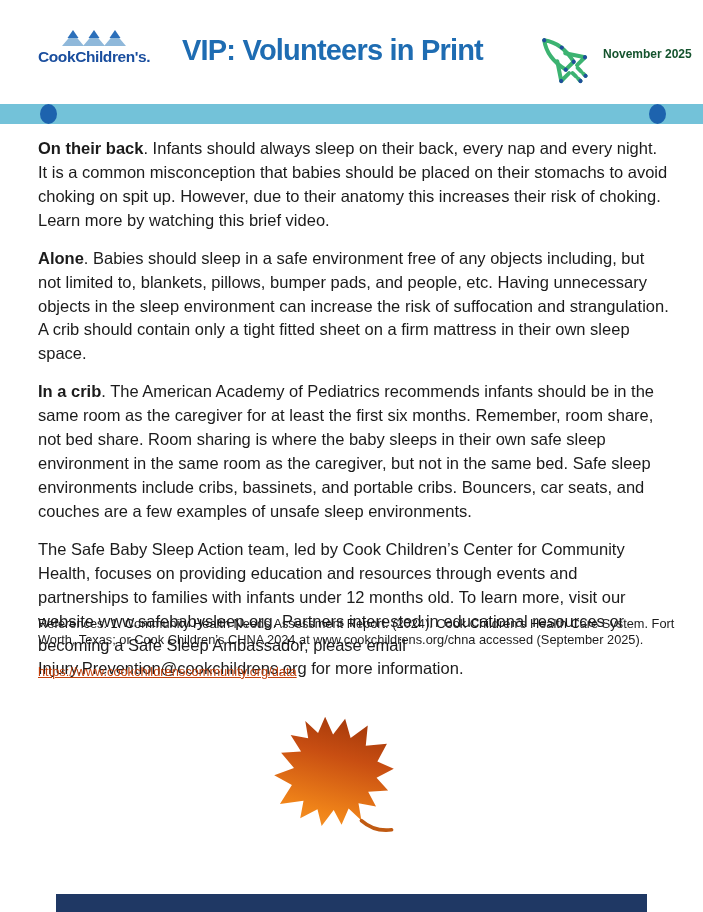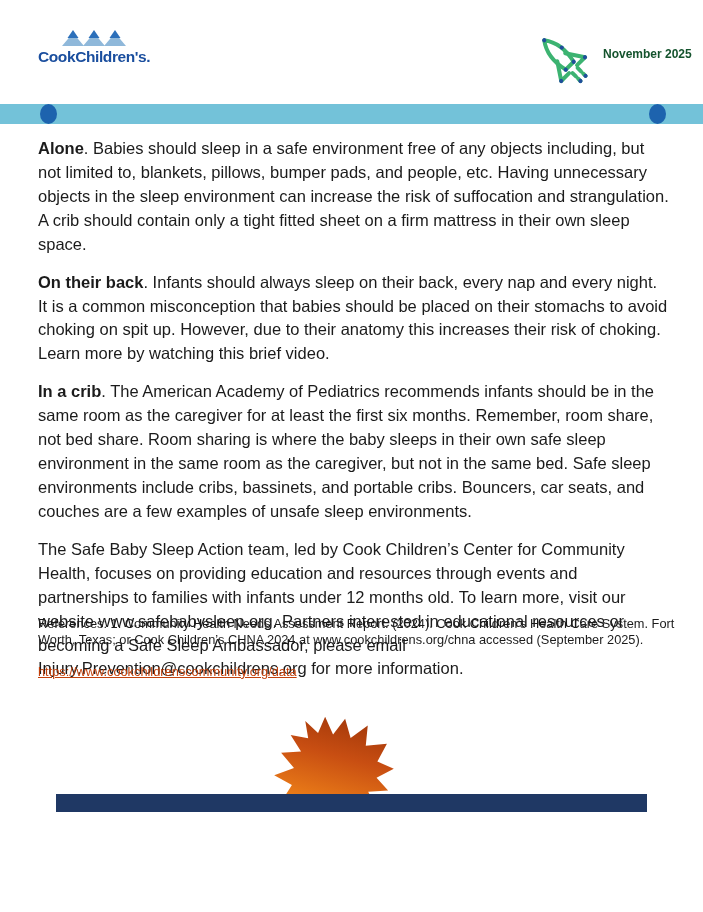--- a/index.html
+++ b/index.html
@@ -1,20 +1,20 @@
 <!DOCTYPE html>
 <html><head>
 <meta charset="utf-8">
 <style>
   * { box-sizing: border-box; margin: 0; padding: 0; }
   body { font-family: "Liberation Sans", sans-serif; background: #fff; }
   .page {
     position: relative;
     width: 703px;
-    height: 812px;
+    height: 912px;
     background: #ffffff;
     overflow: hidden;
     margin: 0;
   }
 
   
   .logo {
     position: absolute;
     left: 38px; top: 30px;
     width: 112px;
@@ -129,20 +129,21 @@
           <polygon points="21,16 32,3 43,16" fill="#8FB8DA"></polygon>
           <polygon points="32,0 26.5,8 37.5,8" fill="#2B6FBA"></polygon>
           <polygon points="42,16 53,3 64,16" fill="#8FB8DA"></polygon>
           <polygon points="53,0 47.5,8 58.5,8" fill="#2B6FBA"></polygon>
         </g>
       </svg>
       <div class="logo-text">CookChildren's.</div>
     </div>
 
     <div class="title-block">
+      <h1 class="page-title">VIP: Volunteers in Print</h1>
     </div>
 
     <div class="rocket">
       <svg width="80" height="80" viewBox="0 0 100 100">
         <g transform="rotate(-45 50 50)" fill="none" stroke="#3CB371" stroke-width="5" stroke-linejoin="round" stroke-linecap="round">
           <path d="M50 8 C59 20, 61 36, 57 53 L43 53 C39 36, 41 20, 50 8 Z"></path>
           <path d="M43 38 L29 59 L43 59"></path>
           <path d="M57 38 L71 59 L57 59"></path>
           <path d="M46 62 L46 68 M46 72 L46 76"></path>
           <path d="M55 62 L55 68 M55 72 L55 76"></path>
@@ -162,22 +163,22 @@
 
     <div class="issue-date">November 2025</div>
   </header>
 
   <div class="divider-bar">
     <span class="divider-dot left"></span>
     <span class="divider-dot right"></span>
   </div>
 
   <main class="article">
+    <p><span class="lead">On their back</span><span>. Infants should always sleep on their back, every nap and every night. It is a common misconception that babies should be placed on their stomachs to avoid choking on spit up. However, due to their anatomy this increases their risk of choking. Learn more by watching this brief video.</span></p>
     <p><span class="lead">Alone</span><span>. Babies should sleep in a safe environment free of any objects including, but not limited to, blankets, pillows, bumper pads, and people, etc. Having unnecessary objects in the sleep environment can increase the risk of suffocation and strangulation. A crib should contain only a tight fitted sheet on a firm mattress in their own sleep space.</span></p>
-    <p><span class="lead">On their back</span><span>. Infants should always sleep on their back, every nap and every night. It is a common misconception that babies should be placed on their stomachs to avoid choking on spit up. However, due to their anatomy this increases their risk of choking. Learn more by watching this brief video.</span></p>
     <p><span class="lead">In a crib</span><span>. The American Academy of Pediatrics recommends infants should be in the same room as the caregiver for at least the first six months. Remember, room share, not bed share. Room sharing is where the baby sleeps in their own safe sleep environment in the same room as the caregiver, but not in the same bed. Safe sleep environments include cribs, bassinets, and portable cribs. Bouncers, car seats, and couches are a few examples of unsafe sleep environments.</span></p>
     <p><span>The Safe Baby Sleep Action team, led by Cook Children’s Center for Community Health, focuses on providing education and resources through events and partnerships to families with infants under 12 months old. To learn more, visit our website www.safebabysleep.org. Partners interested in educational resources or becoming a Safe Sleep Ambassador, please email Injury.Prevention@cookchildrens.org for more information.</span></p>
   </main>
 
   <section class="references">
     <div>References: 1. Community Health Needs Assessment Report. (2024). Cook Children’s Health Care System. Fort Worth, Texas; or Cook Children’s CHNA 2024 at www.cookchildrens.org/chna accessed (September 2025).</div>
     <a href="#">https://www.cookchildrenscommunity.org/data</a>
   </section>
 
   <div class="leaf">

